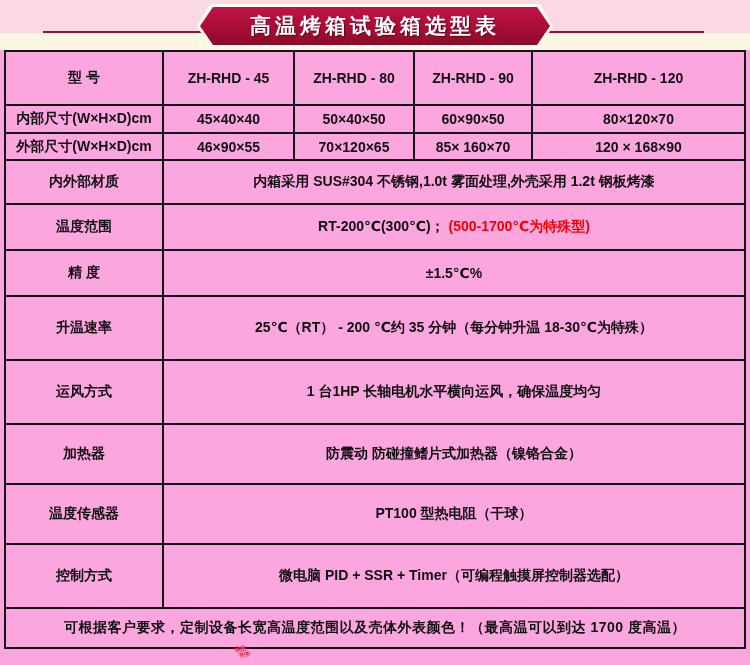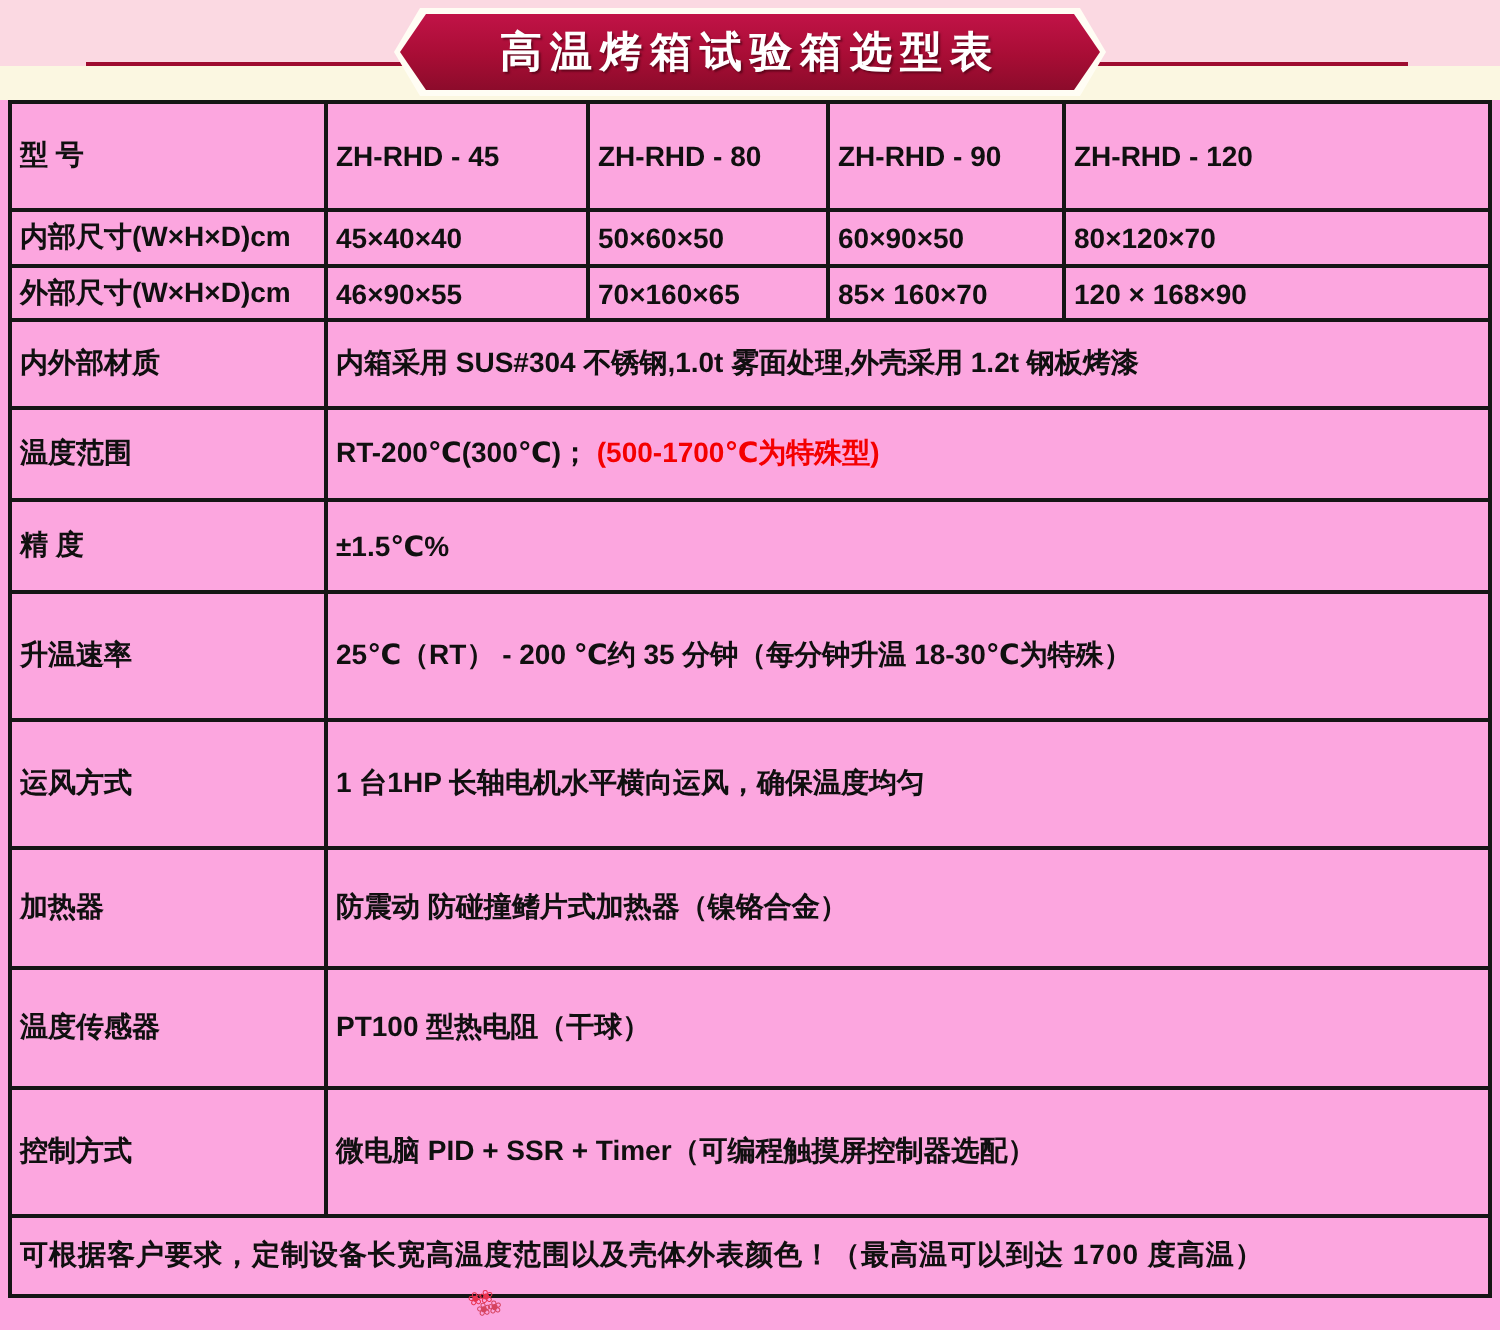--- a/index.html
+++ b/index.html
@@ -31,21 +31,21 @@
     text-shadow:1px 1px 1px rgba(60,0,15,.6);
   }
   
   table.spec {
     position:absolute; left:4px; top:50px; width:742px;
     border-collapse:collapse; table-layout:fixed;
     background:#fca6df;
   }
   table.spec td {
     border:2px solid #151515; color:#101010; font-weight:bold;
-    text-align:left; vertical-align:middle; font-size:14px;
+    text-align:center; vertical-align:middle; font-size:14px;
     padding:0 4px; overflow:hidden; white-space:nowrap;
   }
   .r-header td { height:54px; font-size:15px; }
   .r-dim1 td { height:28px; }
   .r-dim2 td { height:27px; }
   .r-mat  td { height:44px; font-size:13px; }
   .r-46   td { height:46px; }
   .r-50   td { height:64px; }
   .r-48   td { height:60px; }
   .r-45   td { height:45px; }
@@ -93,29 +93,29 @@
       <td class="label">型 号</td>
       <td class="big-val">ZH-RHD - 45</td>
       <td class="big-val">ZH-RHD - 80</td>
       <td class="big-val">ZH-RHD - 90</td>
       <td class="big-val">ZH-RHD - 120</td>
     </tr>
 
     <tr class="r-dim1">
       <td class="dimlabel">内部尺寸(W×H×D)cm</td>
       <td>45×40×40</td>
-      <td>50×60×50</td>
+      <td>50×40×50</td>
       <td>60×90×50</td>
       <td>80×120×70</td>
     </tr>
 
     <tr class="r-dim2">
       <td class="dimlabel">外部尺寸(W×H×D)cm</td>
       <td>46×90×55</td>
-      <td>70×160×65</td>
+      <td>70×120×65</td>
       <td>85× 160×70</td>
       <td>120 × 168×90</td>
     </tr>
 
     <tr class="r-mat">
       <td class="label">内外部材质</td>
       <td colspan="4">内箱采用 SUS#304 不锈钢,1.0t 雾面处理,外壳采用 1.2t 钢板烤漆</td>
     </tr>
 
     <tr class="r-46">

